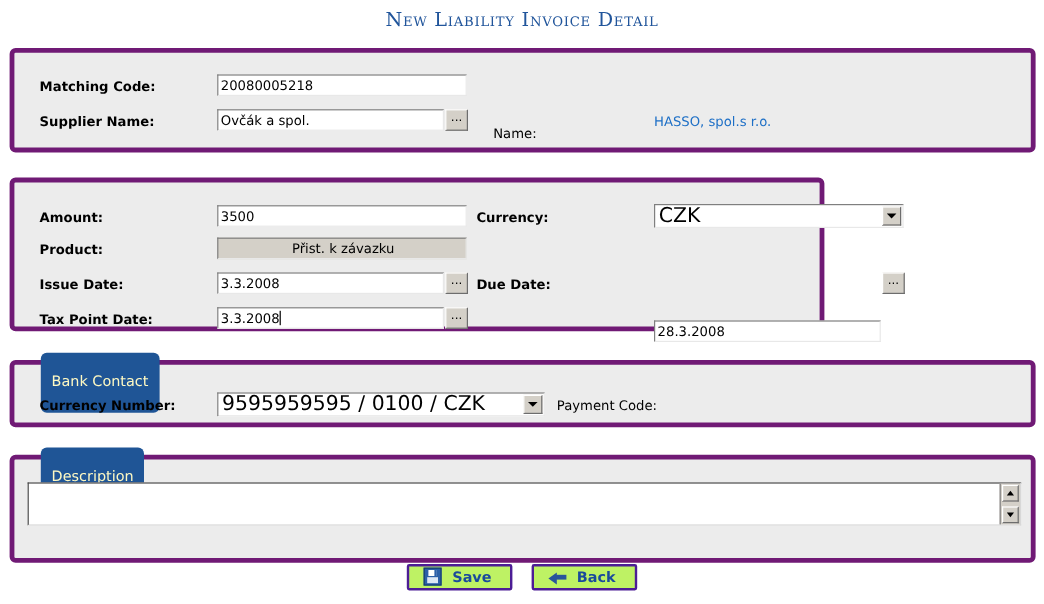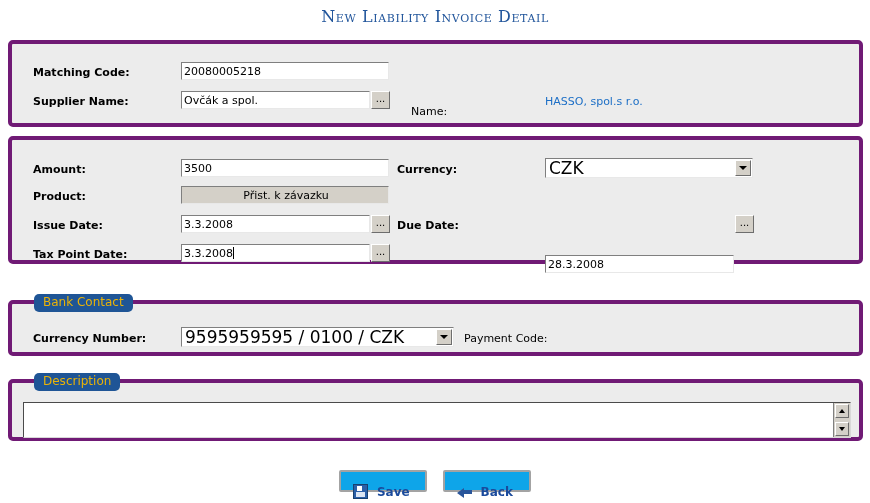--- a/index.html
+++ b/index.html
@@ -37,25 +37,25 @@
     border: 4px solid #701a75;
     border-radius: 5px;
     background: #ececec;
     box-sizing: border-box;
   }
   .panel-legend {
     position: absolute;
     top: -10px;
     left: 22px;
     background: #1f5596;
-    color: #eab308;
+    color: #fef9c3;
     font-size: 12px;
     line-height: 17px;
     height: 18px;
-    padding: 0 9px;
+    padding: 16px 9px;
     border-radius: 5px;
     white-space: nowrap;
   }
   .lbl {
     position: absolute;
     font-size: 11px;
     font-weight: bold;
     color: #000;
     white-space: nowrap;
     line-height: 14px;
@@ -228,28 +228,28 @@
     left: 0; right: 0;
     top: 470px;
     text-align: center;
   }
   .btn {
     display: inline-block;
     box-sizing: border-box;
     height: 22px;
     min-width: 88px;
     margin: 0 6px;
-    background: #0ea5e9;
-    border: 2px solid #a3a3a3;
+    background: #bef264;
+    border: 2px solid #4c1d95;
     border-radius: 2px;
     color: #1a4a9c;
     font-size: 12px;
     font-weight: bold;
     line-height: 18px;
-    padding: 11px 12px 0 8px;
+    padding: 0 12px 0 8px;
     white-space: nowrap;
     vertical-align: middle;
     position: relative;
     text-align: center;
   }
   .btn .bico {
     display: inline-block;
     width: 15px;
     height: 15px;
     vertical-align: -3px;
@@ -316,21 +316,21 @@
   <div class="lbl" style="left:21px; top:51px;">Supplier Name:</div>
   <div class="tb" style="left:169px; top:47px; width:189px;">Ovčák a spol.</div>
   <div class="ellipsis-btn" style="left:359px; top:47px;">
       <span>...</span>
     </div>
 
   <div class="lbl lbl-normal" style="left:385px; top:61px;margin-left:14px;">Name:</div>
   <div class="link-txt" style="left:533px; top:51px;">HASSO, spol.s r.o.</div>
 </div>
 
-<div class="panel" style="left:8px; top:136px; width:855px; height:128px;">
+<div class="panel" style="left:8px; top:148px; width:679px; height:128px;">
 
   <div class="lbl" style="left:21px; top:23px;">Amount:</div>
   <div class="tb" style="left:169px; top:19px; width:208px;">3500</div>
 
   <div class="lbl" style="left:385px; top:23px;">Currency:</div>
   <div class="combo" style="left:533px; top:18px; width:208px;">
     <span class="combo-val">CZK</span>
     <span class="combo-arrow">
         <i></i>
       </span>
@@ -366,21 +366,21 @@
   <div class="combo" style="left:169px; top:23px; width:273px;">
     <span class="combo-val">9595959595 / 0100 / CZK</span>
     <span class="combo-arrow">
         <i></i>
       </span>
   </div>
 
   <div class="lbl lbl-normal" style="left:452px; top:28px;">Payment Code:</div>
 </div>
 
-<div class="panel" style="left:8px; top:379px; width:855px; height:62px;">
+<div class="panel" style="left:8px; top:379px; width:855px; height:90px;">
 
   <div class="panel-legend">Description</div>
 
   <div class="ta-wrap" style="left:11px; top:19px; width:828px; height:36px;">
     <div class="ta-text"></div>
     <div class="sb">
       <div class="sb-btn sb-up">
           <i></i>
         </div>
       <div class="sb-btn sb-dn">

